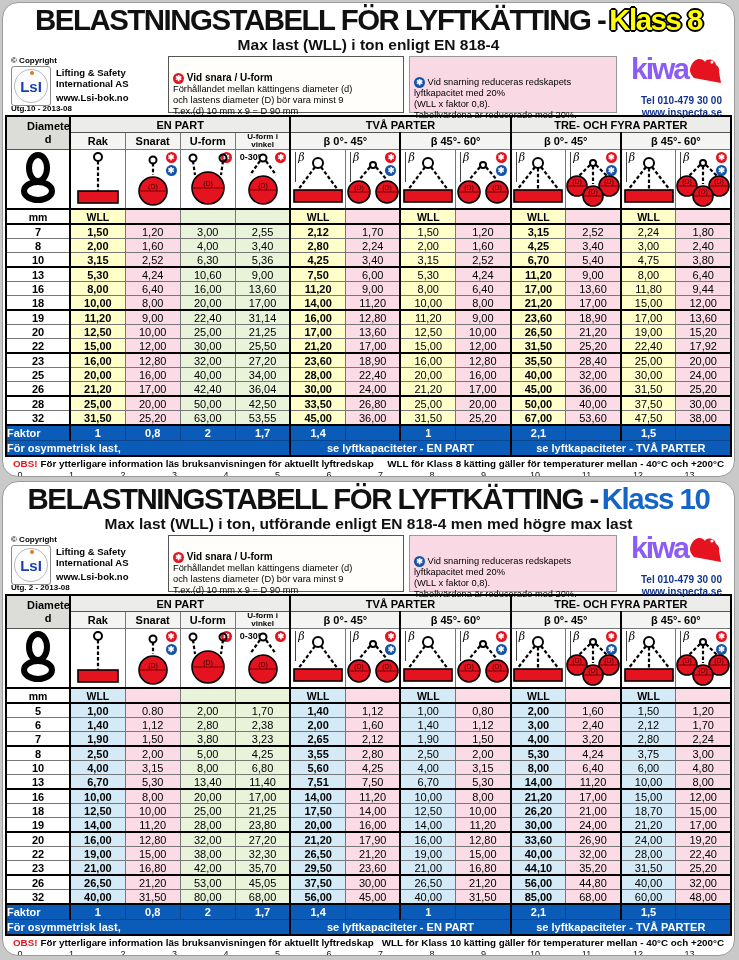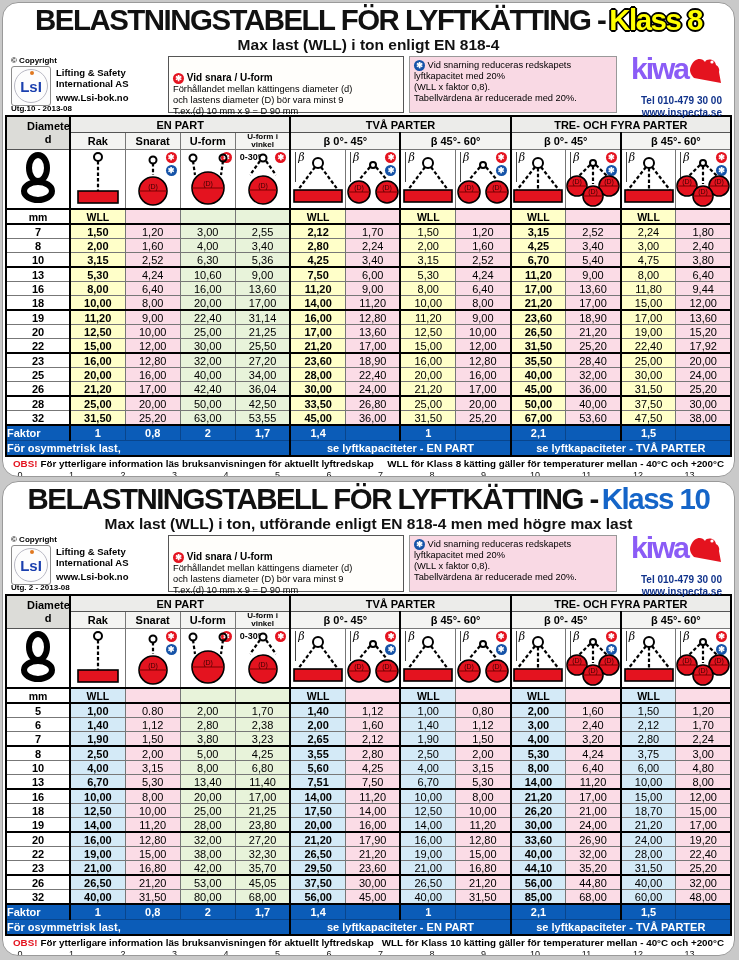--- a/index.html
+++ b/index.html
@@ -23,21 +23,21 @@
            border-radius:3px;position:relative;background:#fdfdfd;}
   .lsilogo .globe{position:absolute;inset:2px;border:1px solid #b9b9c4;border-radius:50%;}
   .lsilogo .txt{position:relative;color:#1a3fae;font-weight:bold;font-size:15px;}
   .lsilogo .dot{position:absolute;top:4px;left:18px;width:4px;height:4px;border-radius:50%;background:#e07820;}
   .lsitxt{font-size:9.5px;line-height:10.5px;}
   .lsitxt .url{margin-top:4px;}
   .utg{position:absolute;bottom:0;left:0;font-size:8px;}
   .note1{width:236px;border:1px solid #555;background:#fffefb;padding:16px 4px;box-sizing:border-box;
          font-size:9.3px;line-height:10.8px;}
   .note1 .h{font-weight:bold;font-size:10px;}
-  .note2{width:208px;border:1px solid #999;background:#f9d9e4;padding:3px 4px;box-sizing:border-box;
+  .note2{width:208px;border:1px solid #999;background:#f9d9e4;padding:20px 4px;box-sizing:border-box;
          font-size:9.3px;line-height:10.8px;}
   .bdg{display:inline-block;width:11px;height:11px;border-radius:50%;background:#e4131f;color:#fff;
        font-size:8px;line-height:11px;text-align:center;vertical-align:middle;font-weight:bold;}
   .bdg.bl{background:#1553a8;}
   .kiwablock{flex:1;text-align:right;padding-right:4px;position:relative;}
   .kiwa{display:inline-flex;align-items:flex-start;}
   .kiwa .kt{color:#8b5cf6;font-weight:bold;font-size:30px;line-height:26px;letter-spacing:-2px;text-align:center;}
   .kiwatel{font-size:10px;font-weight:bold;color:#12348c;line-height:12px;margin-top:9px;}
   
   table.lt{border-collapse:collapse;table-layout:fixed;width:727px;margin:0 auto;border:2px solid #000;}

